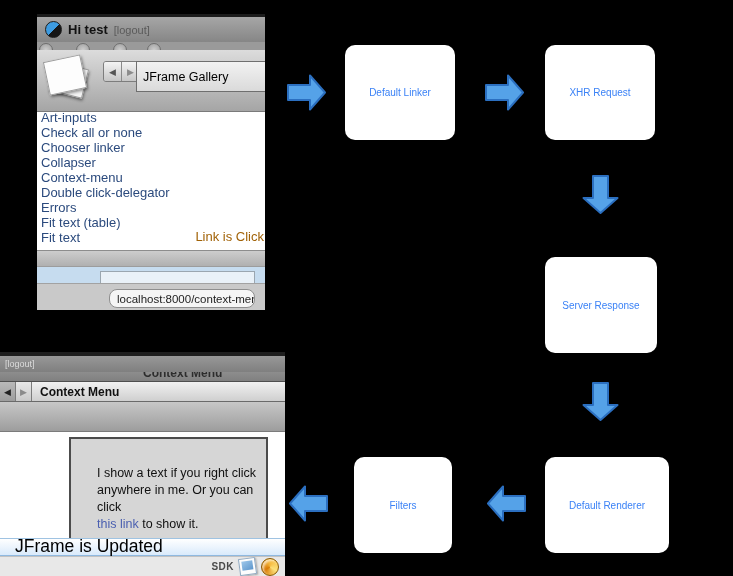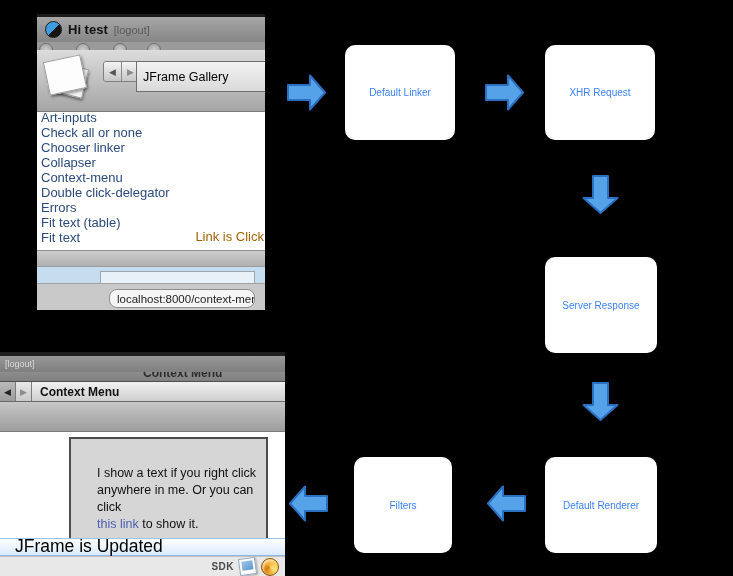--- a/index.html
+++ b/index.html
@@ -140,21 +140,21 @@
 
   <div class="flow-box" style="left:345px;top:45px;width:110px;height:95px">
     <span>Default Linker</span>
   </div>
   <div class="flow-box" style="left:545px;top:45px;width:110px;height:95px">
     <span>XHR Request</span>
   </div>
   <div class="flow-box" style="left:545px;top:257px;width:112px;height:96px">
     <span>Server Response</span>
   </div>
-  <div class="flow-box" style="left:545px;top:457px;width:112px;height:96px">
+  <div class="flow-box" style="left:545px;top:457px;width:124px;height:96px">
     <span>Default Renderer</span>
   </div>
   <div class="flow-box" style="left:354px;top:457px;width:98px;height:96px">
     <span>Filters</span>
   </div>
 
   <div class="arrow" style="left:286px;top:72px">
     <svg width="41" height="41" viewBox="0 0 41 41">
         <path d="M2 13 H24 V3.5 L39 20.5 L24 37.5 V28 H2 Z" fill="#55a2e8"></path>
       </svg>

